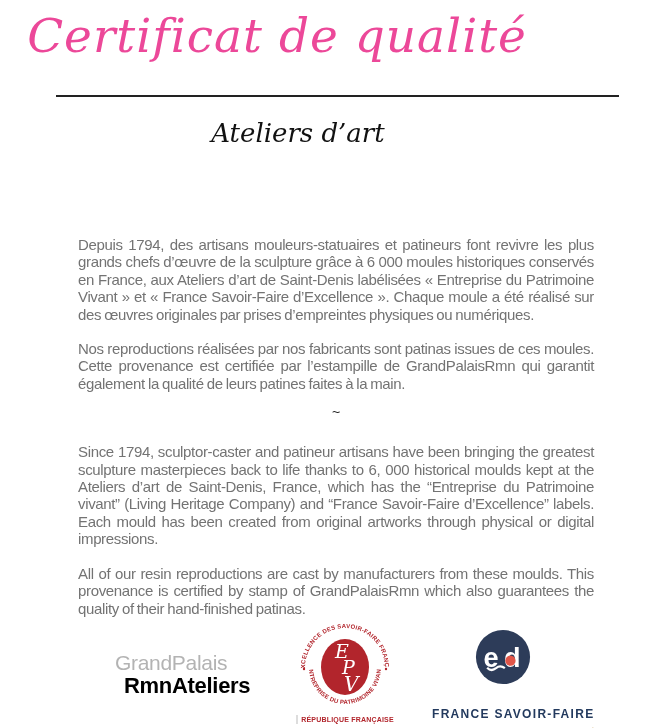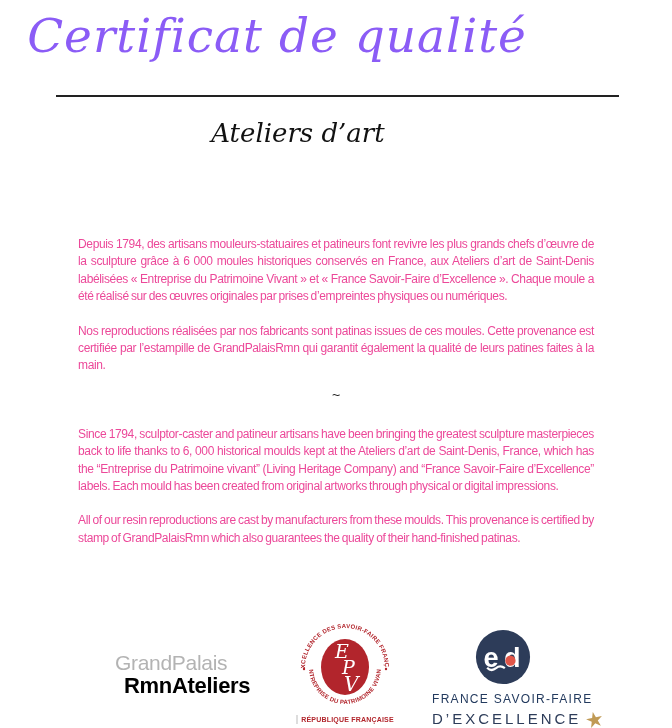--- a/index.html
+++ b/index.html
@@ -11,45 +11,45 @@
     font-family:"Liberation Sans",sans-serif;
     color:#1a1a1a;
   }
   
   .title{
     position:absolute;top:0;left:0;width:554px;
     text-align:center;
     font-family:"DejaVu Serif",serif;
     font-style:italic;font-weight:normal;
     font-size:47px;line-height:72px;
-    color:#8b5cf6;
+    color:#ec4899;
     letter-spacing:1px;
   }
   .rule{
     position:absolute;top:95px;left:56px;width:563px;
     border:none;border-top:2px solid #222;margin:0;
   }
   .subtitle{
     position:absolute;left:0;width:596px;text-align:center;
     font-family:"DejaVu Serif",serif;font-style:italic;color:#111;
   }
   .subtitle.s1{top:116px;font-size:26px;line-height:34px;}
   .subtitle.s2{top:156px;font-size:28px;line-height:38px;}
   
   .body-text{
     position:absolute;left:78px;top:236px;width:516px;
   }
   .body-text p{
     margin:0;
     text-align:justify;
-    font-size:12px;
+    font-size:15px;
     line-height:17.4px;
     letter-spacing:-0.35px;
     word-spacing:-0.8px;
-    color:#ec4899;
+    color:#737373;
   }
   .body-text p + p{margin-top:17px;}
   .body-text p.en{
     font-weight:500;
   }
   .tilde{
     margin:12px 0 22px 0;
     text-align:center;
     font-size:14px;line-height:17px;color:#1c1c1c;
   }
@@ -69,22 +69,22 @@
     letter-spacing:0.2px;white-space:nowrap;
     display:flex;align-items:center;justify-content:center;gap:3px;
   }
   .flag{display:inline-flex;width:11px;height:7px;border:0.5px solid #ddd;}
   .flag span{flex:1;height:100%;}
   .flag .b{background:#002395;} .flag .w{background:#fff;} .flag .r{background:#ed2939;}
 
   .fsfe-logo{position:absolute;left:432px;top:629px;width:142px;text-align:center;}
   .fsfe-circle{display:block;margin:0 auto;}
   .fsfe-line1{
-    margin-top:7px;
-    font-size:12px;font-weight:normal;color:#233a5e;
+    margin-top:22px;
+    font-size:12px;font-weight:bold;color:#233a5e;
     letter-spacing:1.3px;white-space:nowrap;
   }
   .fsfe-line2{
     margin-top:2px;
     font-size:15px;color:#2d3c59;
     letter-spacing:3px;white-space:nowrap;
   }
   .fsfe-star{
     color:#c09a55;font-size:21px;vertical-align:-3px;
     display:inline-block;transform:rotate(-12deg);margin-left:4px;letter-spacing:0;

